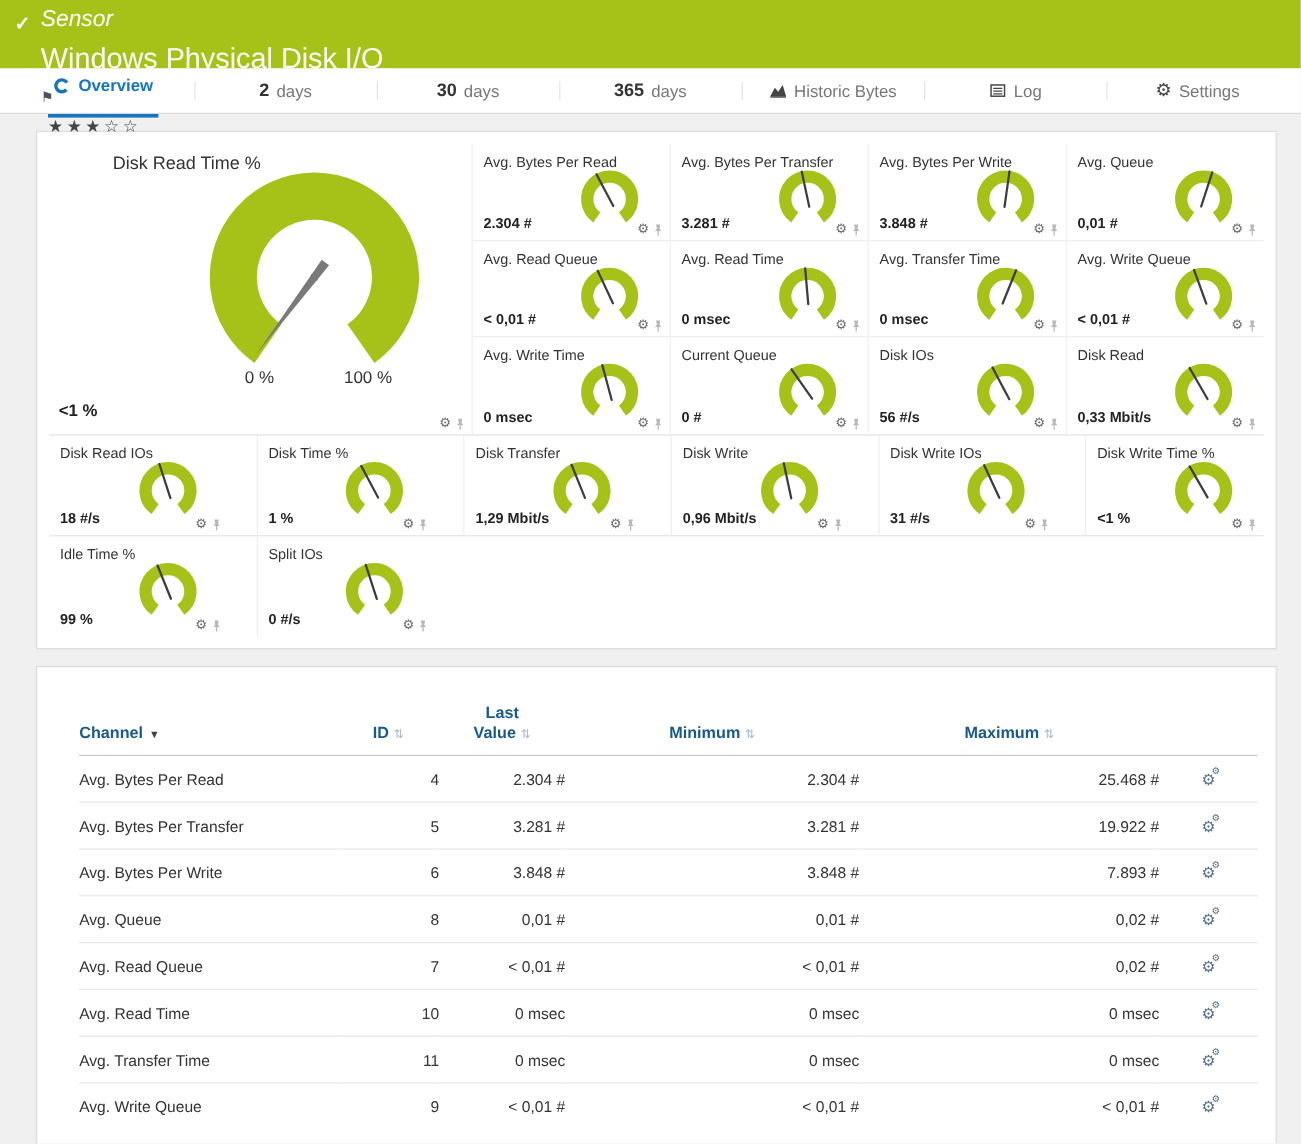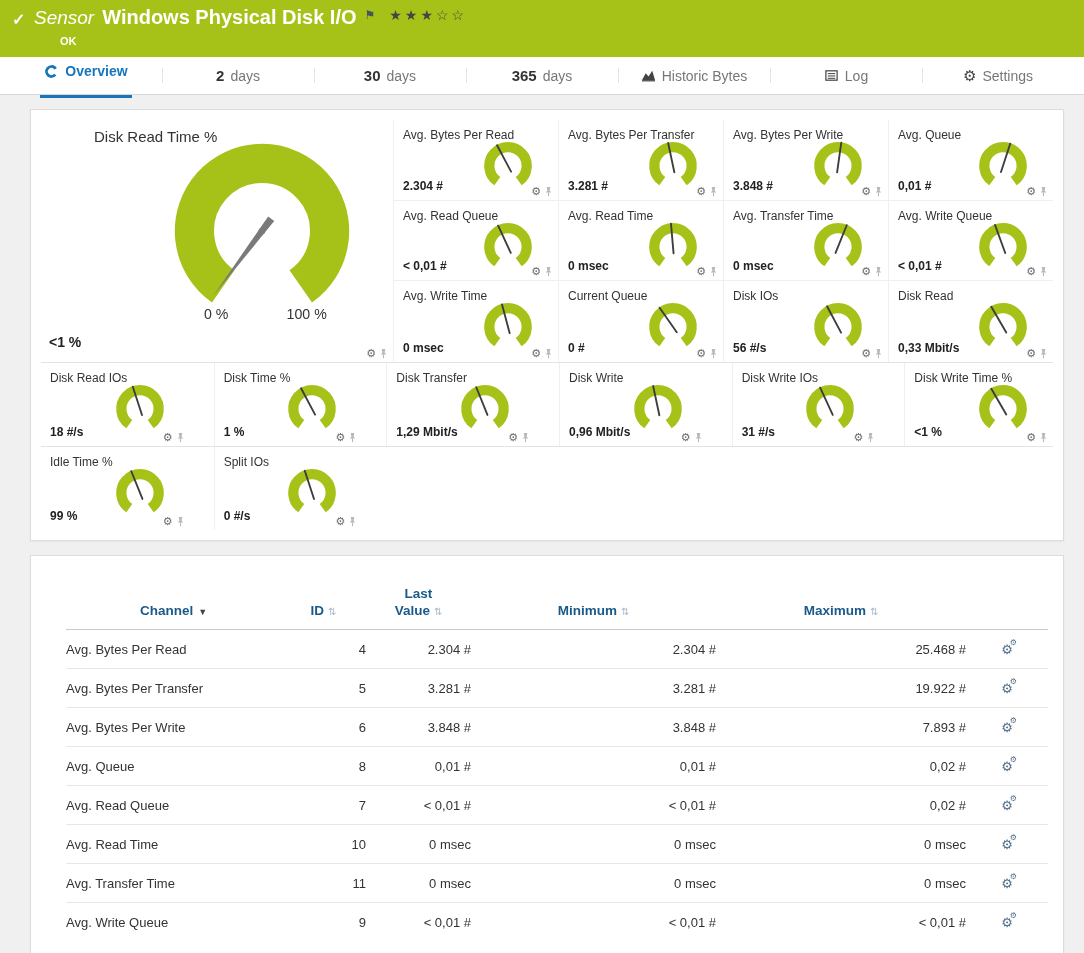--- a/index.html
+++ b/index.html
@@ -12,23 +12,23 @@
 
   
   .topbar {
     height: 57px;
     background: var(--brand-green, #a6c218);
     color: #fff;
     display: flex;
     padding: 6px 0 0 12px;
   }
   .check { width: 22px; font-size: 16px; font-weight: bold; padding-top: 4px; }
-  .title-row { display: flex; align-items: baseline; gap: 8px; }
+  .title-row { display: flex; align-items: baseline; gap: 8px; flex-direction: column; }
   .kind { font-style: italic; font-size: 19px; }
-  .page-title { font-size: 20px; font-weight: bold; }
+  .page-title { font-size: 24px; font-weight: normal; }
   .flag { font-size: 12px; color: #4b545e; align-self: flex-start; padding-top: 2px; }
   .stars { font-size: 14px; letter-spacing: 3px; color: #454545; align-self: flex-start; padding: 1px 0 0 6px; }
   .status-ok { font-size: 11px; font-weight: bold; margin: 6px 0 0 26px; }
 
   
   .tabs {
     height: 38px;
     background: #ffffff;
     border-bottom: 1px solid #d8d8d8;
     display: flex;
@@ -89,21 +89,21 @@
   .table-panel { margin-top: 14px; padding: 30px 15px 24px 35px; min-height: 420px; }
   table { width: 982px; border-collapse: collapse; table-layout: fixed; }
   th {
     color: var(--table-header-blue, #1a5a8a);
     font-size: 13.5px; font-weight: bold;
     text-align: center; vertical-align: bottom;
     padding: 0 0 9px 0;
     border-bottom: 1px solid #c9c9c9;
     cursor: pointer; line-height: 1.25;
   }
-  th.left { text-align: center; margin-left: 33px; }
+  th.left { text-align: left; margin-left: 33px; }
   .sort { font-size: 10px; color: #a7b8c6; margin-left: 4px; font-weight: normal; }
   .sort-active { font-size: 9px; color: #444; margin-left: 5px; }
   td { font-size: 13px; color: #333; padding: 12px 0 11px; text-align: right; }
   td.left { text-align: left; }
   td.center { text-align: center; }
   tbody tr td { border-top: 1px solid #e7e7e7; }
   tbody tr:first-child td { border-top: none; }
   .gear-row { position: relative; display: inline-block; font-size: 13px; color: #54708a; cursor: pointer; line-height: 1; }
   .gear-row .g2 { position: absolute; font-size: 8px; right: -4px; top: -4px; }
 </style>

